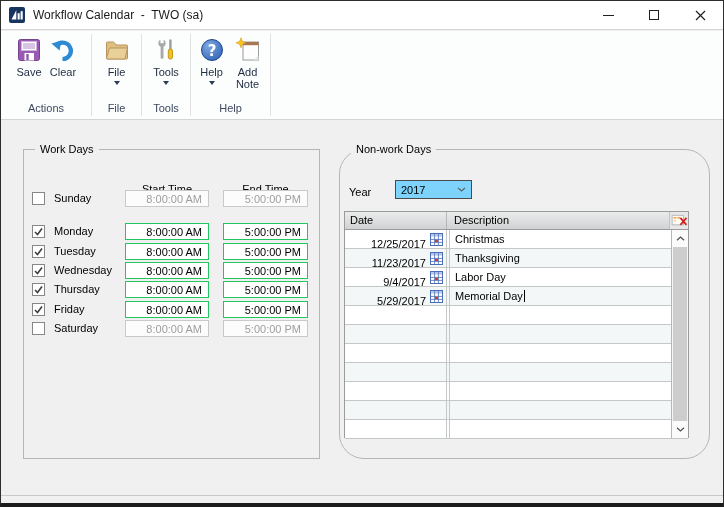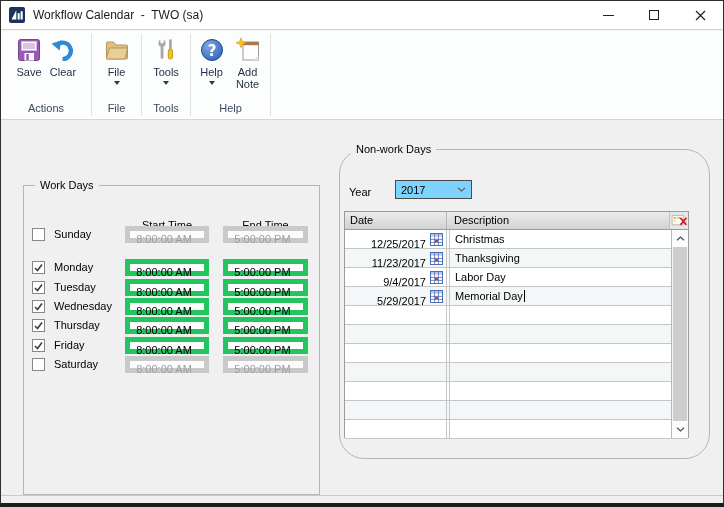--- a/index.html
+++ b/index.html
@@ -44,38 +44,38 @@
   .tb-btn .lbl{ margin-top:3px; color:#1f2c43; text-align:center; line-height:12px; }
   .tb-btn .lbl.wrap{ width:32px; }
   .dd-arrow{ width:0; height:0; border-left:3.5px solid transparent; border-right:3.5px solid transparent; border-top:4px solid #2b3a55; margin-top:3px; }
 
   
   .groupbox{ position:absolute; border:1px solid #b3b6b8; }
   .legend{
     position:absolute; top:-7px; left:11px; background:#f0f0f0;
     padding:0 5px; line-height:13px; color:#000;
   }
-  .gb-work{ left:22px; top:148px; width:297px; height:310px;margin-top:36px; }
+  .gb-work{ left:22px; top:148px; width:297px; height:310px; }
   .gb-nonwork{ left:338px; top:148px; width:371px; height:310px;border-radius:25px; }
 
   
   .col-head{ position:absolute; top:33px; text-align:center; color:#000; }
   .ch-start{ left:101px; width:84px; }
   .ch-end{ left:199px; width:85px; }
   .wd-row{ position:absolute; left:0; right:0; height:19px; }
   .cb{
     position:absolute; left:8px; top:2px; width:13px; height:13px;
     border:1px solid #878787; background:#fff; display:flex; align-items:center; justify-content:center;
   }
   .cb svg{ display:none; }
   .cb.checked svg{ display:block; }
   .dayname{ position:absolute; left:30px; top:2px; }
   .tfield{
-    position:absolute; top:0; height:17px; border:5px solid #22c55e; background:#fff;
-    text-align:center; padding:2px 6px 0 0; font-size:11px; color:#000;
+    position:absolute; top:0; height:17px; border:1px solid #22c55e; background:#fff;
+    text-align:right; padding:2px 6px 0 0; font-size:11px; color:#000;
   }
   .tf-start{ left:101px; width:84px; }
   .tf-end{ left:199px; width:85px; }
   .tfield.disabled{ border-color:#c9c9c9; color:#9e9e9e; background:#fcfcfc; }
 
   
   .year-label{ position:absolute; left:9px; top:36px; }
   .combo{
     position:absolute; left:55px; top:30px; width:77px; height:19px;
     border:1px solid #4a4a4a; background:#7dd3fc; display:flex; align-items:center; padding-left:5px;

